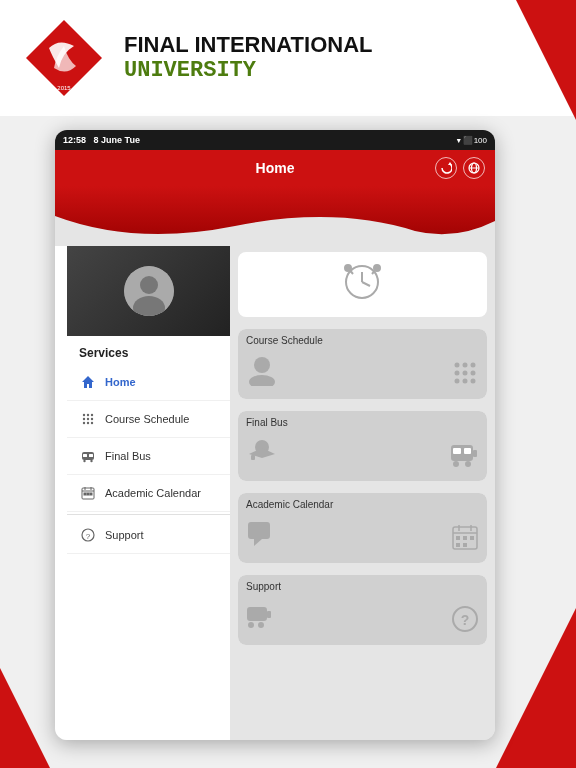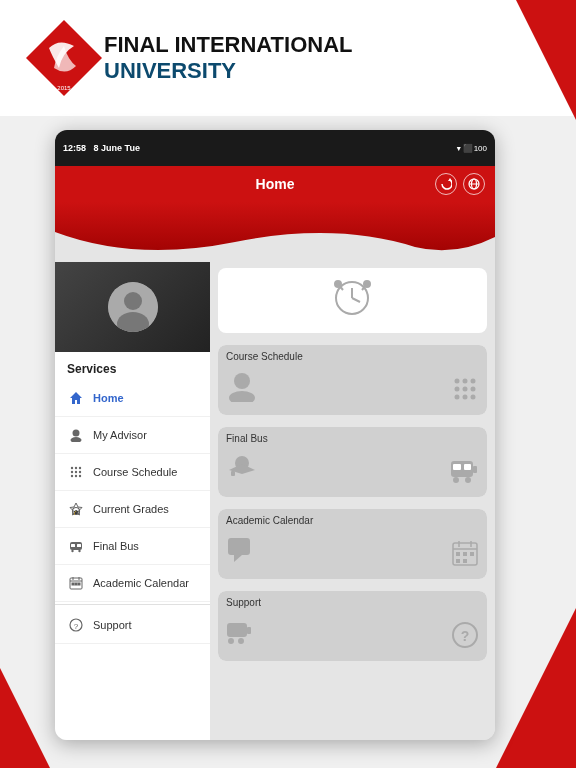--- a/index.html
+++ b/index.html
@@ -11,20 +11,21 @@
       overflow: hidden;
       position: relative;
     }
 
     
     .app-header {
       background: #fff;
       display: flex;
       align-items: center;
       padding: 18px 24px 18px 24px;
+      gap: 20px;
     }
 
     .logo-diamond {
       width: 80px;
       height: 80px;
       flex-shrink: 0;
     }
 
     
     .red-corner-tr {
@@ -70,21 +71,21 @@
       overflow: hidden;
       box-shadow: 0 4px 20px rgba(0,0,0,0.3);
       z-index: 10;
       display: flex;
       flex-direction: column;
     }
 
     
     .status-bar {
       background: #1a1a1a;
-      height: 36px;
+      height: 20px;
       display: flex;
       align-items: center;
       justify-content: space-between;
       padding: 0 8px;
       flex-shrink: 0;
     }
     .status-bar-time {
       color: #fff;
       font-size: 9px;
       font-weight: 600;
@@ -152,26 +153,27 @@
 
     
     .main-content {
       display: flex;
       flex: 1;
       overflow: hidden;
     }
 
     
     .sidebar {
-      width: 155px;
+      width: 175px;
       background: #fff;
       flex-shrink: 0;
       overflow-y: auto;
       position: relative;
       z-index: 2;
+      padding-left: 12px;
     }
 
     
     .profile-area {
       height: 90px;
       background: #2a2a2a;
       display: flex;
       align-items: center;
       justify-content: center;
       position: relative;
@@ -319,21 +321,21 @@
       <polygon points="40,2 78,40 40,78 2,40" fill="#cc1111"></polygon>
 
       <path d="M25,30 Q35,20 50,28 Q38,35 35,50 Q28,38 25,30Z" fill="white" opacity="0.9"></path>
       <path d="M30,50 Q42,58 52,48 Q44,42 40,28 Q32,38 30,50Z" fill="white" opacity="0.7"></path>
 
       <text x="40" y="72" text-anchor="middle" fill="white" font-size="6" font-family="Arial">2015</text>
     </svg>
   </div>
   <div>
     <div style="font-size:22px;font-weight:900;color:#111;line-height:1.2;">FINAL INTERNATIONAL</div>
-    <div style="font-size:22px;font-weight:900;color:#0c4a6e;line-height:1.2;">UNIVERSITY</div>
+    <div style="font-size:22px;font-weight:900;color:#4d7c0f;line-height:1.2;font-family:Liberation Mono, monospace;">UNIVERSITY</div>
   </div>
 </div>
 
 <div class="device-frame">
 
   <div class="status-bar">
     <div class="status-bar-time">
       <span>12:58</span> &nbsp;
       <span>8 June Tue</span>
     </div>
@@ -388,57 +390,38 @@
 
       <div class="sidebar-item active">
         <div class="sidebar-item-icon blue">
           <svg width="14" height="14" viewBox="0 0 14 14" fill="#3366cc">
             <path d="M7,1 L13,7 L11,7 L11,13 L8,13 L8,9 L6,9 L6,13 L3,13 L3,7 L1,7 Z"></path>
           </svg>
         </div>
         <span class="sidebar-item-label">Home</span>
       </div>
 
-      <div class="sidebar-item">
-        <div class="sidebar-item-icon gray">
-          <svg width="14" height="14" viewBox="0 0 14 14" fill="#666">
-            <circle cx="7" cy="5" r="3.5"></circle>
-            <ellipse cx="7" cy="12" rx="5.5" ry="3"></ellipse>
-          </svg>
-        </div>
-        <span class="sidebar-item-label">My Advisor</span>
-      </div>
 
       <div class="sidebar-item">
         <div class="sidebar-item-icon gray">
           <svg width="14" height="14" viewBox="0 0 14 14" fill="none">
             <circle cx="3" cy="3" r="1.2" fill="#666"></circle>
             <circle cx="7" cy="3" r="1.2" fill="#666"></circle>
             <circle cx="11" cy="3" r="1.2" fill="#666"></circle>
             <circle cx="3" cy="7" r="1.2" fill="#666"></circle>
             <circle cx="7" cy="7" r="1.2" fill="#666"></circle>
             <circle cx="11" cy="7" r="1.2" fill="#666"></circle>
             <circle cx="3" cy="11" r="1.2" fill="#666"></circle>
             <circle cx="7" cy="11" r="1.2" fill="#666"></circle>
             <circle cx="11" cy="11" r="1.2" fill="#666"></circle>
           </svg>
         </div>
         <span class="sidebar-item-label">Course Schedule</span>
       </div>
 
-      <div class="sidebar-item">
-        <div class="sidebar-item-icon gray">
-          <svg width="14" height="14" viewBox="0 0 14 14" fill="#666">
-            <path d="M7,1 L9,5 L13,5.5 L10,8.5 L10.5,13 L7,11 L3.5,13 L4,8.5 L1,5.5 L5,5 Z" fill="none" stroke="#666" stroke-width="1"></path>
-            <circle cx="7" cy="9" r="3.5" fill="none" stroke="#666" stroke-width="1.2"></circle>
-            <text x="7" y="12" text-anchor="middle" font-size="5" fill="#666">🎓</text>
-          </svg>
-        </div>
-        <span class="sidebar-item-label">Current Grades</span>
-      </div>
 
       <div class="sidebar-item">
         <div class="sidebar-item-icon gray">
           <svg width="14" height="14" viewBox="0 0 14 14" fill="#666">
             <rect x="1" y="3" width="12" height="8" rx="2"></rect>
             <rect x="2" y="5" width="4" height="3" rx="0.5" fill="white"></rect>
             <rect x="8" y="5" width="4" height="3" rx="0.5" fill="white"></rect>
             <circle cx="3.5" cy="12" r="1.2" fill="#666"></circle>
             <circle cx="10.5" cy="12" r="1.2" fill="#666"></circle>
           </svg>

